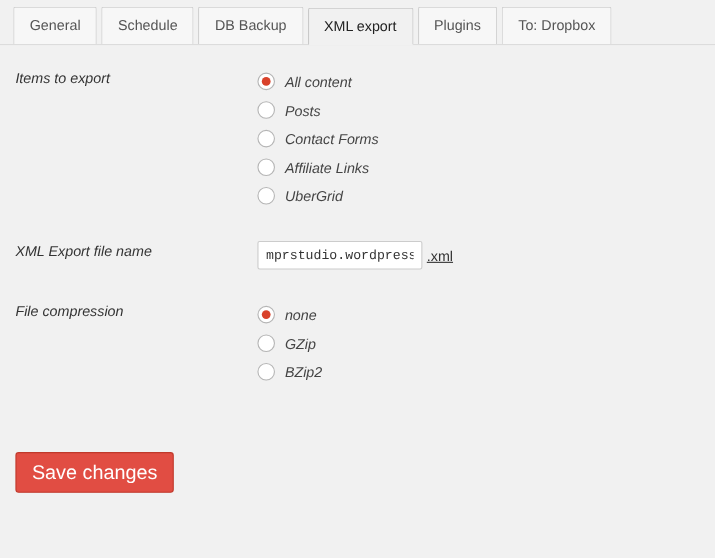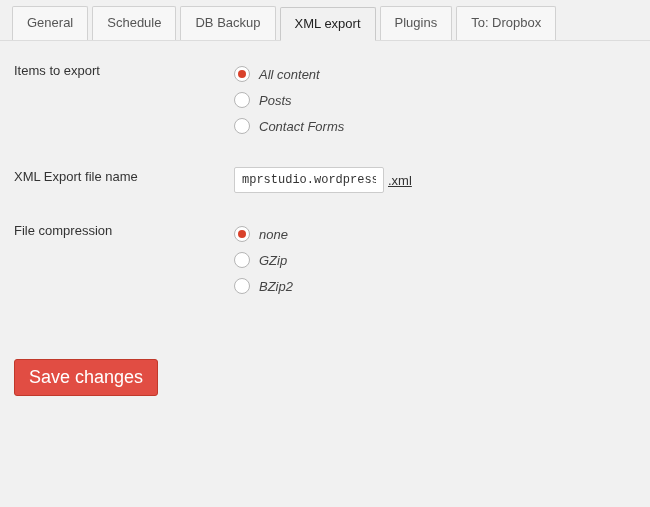--- a/index.html
+++ b/index.html
@@ -45,20 +45,21 @@
   .row {
     display: flex;
     align-items: flex-start;
     margin-bottom: 28px;
   }
   .row-label {
     flex: 0 0 220px;
     color: #333;
     font-size: 13px;
     padding-top: 2px;
+    font-style: italic;
   }
   .row-control {
     flex: 1;
   }
   .radio-item {
     display: flex;
     align-items: center;
     height: 26px;
   }
   .radio {
@@ -142,20 +143,28 @@
           <span class="radio-label">All content</span>
         </div>
         <div class="radio-item">
           <span class="radio"></span>
           <span class="radio-label">Posts</span>
         </div>
         <div class="radio-item">
           <span class="radio"></span>
           <span class="radio-label">Contact Forms</span>
         </div>
+        <div class="radio-item">
+          <span class="radio"></span>
+          <span class="radio-label">Affiliate Links</span>
+        </div>
+        <div class="radio-item">
+          <span class="radio"></span>
+          <span class="radio-label">UberGrid</span>
+        </div>
       </div>
   </div>
 
   <div class="row">
     <div class="row-label">XML Export file name</div>
     <div class="row-control text-input-wrap">
       <input class="text-input" value="mprstudio.wordpress." style="">
       <span class="suffix">.xml</span>
     </div>
   </div>

